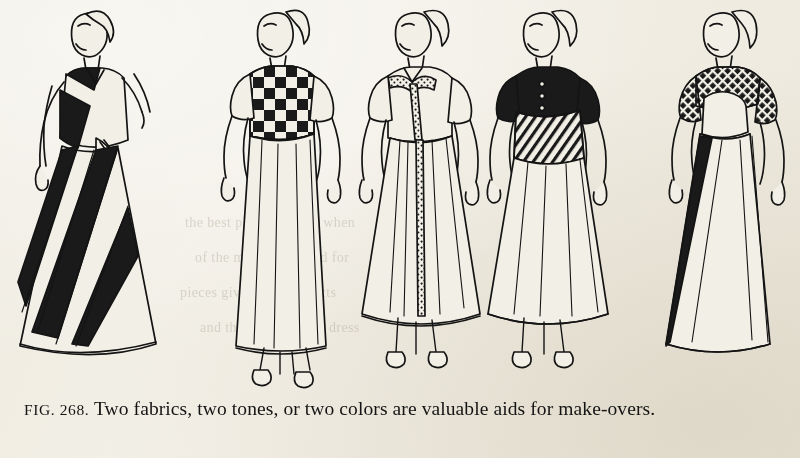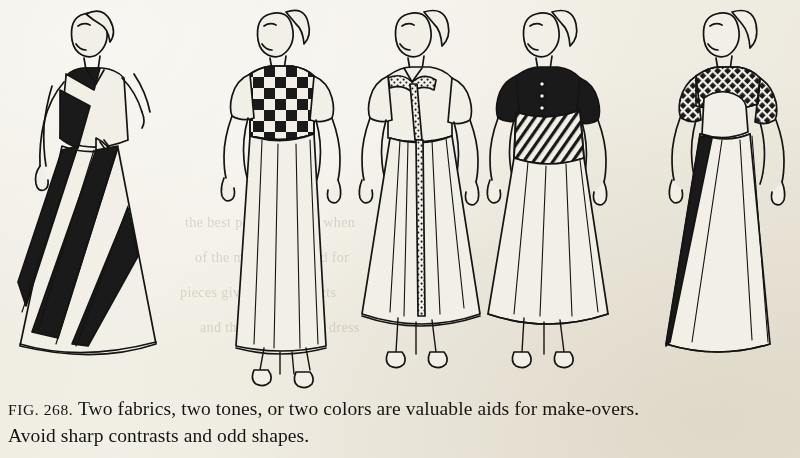--- a/index.html
+++ b/index.html
@@ -40,20 +40,21 @@
     left: 8px;
     top: 396px;
     width: 784px;
     color: #141414;
   }
   .caption-line {
     font-size: 19.5px;
     line-height: 26px;
     letter-spacing: 0.1px;
     white-space: nowrap;
+    margin-left: 16px;
   }
   .fig-label {
     font-size: 15.5px;
     letter-spacing: 0.6px;
   }
   .ghost-text {
     position: absolute;
     color: rgba(150,143,124,0.30);
     font-size: 14px;
     letter-spacing: 0.4px;
@@ -264,16 +265,15 @@
 
       </g>
     </svg>
   </div>
 
   <div class="caption-block">
     <div class="caption-line">
       <span class="fig-label">FIG. 268.</span>
       <span>Two fabrics, two tones, or two colors are valuable aids for make-overs.</span>
     </div>
-    <div class="caption-line">Avoid sharp contrasts and odd shapes.</div>
   </div>
 
 </div>
 
 </body></html>

